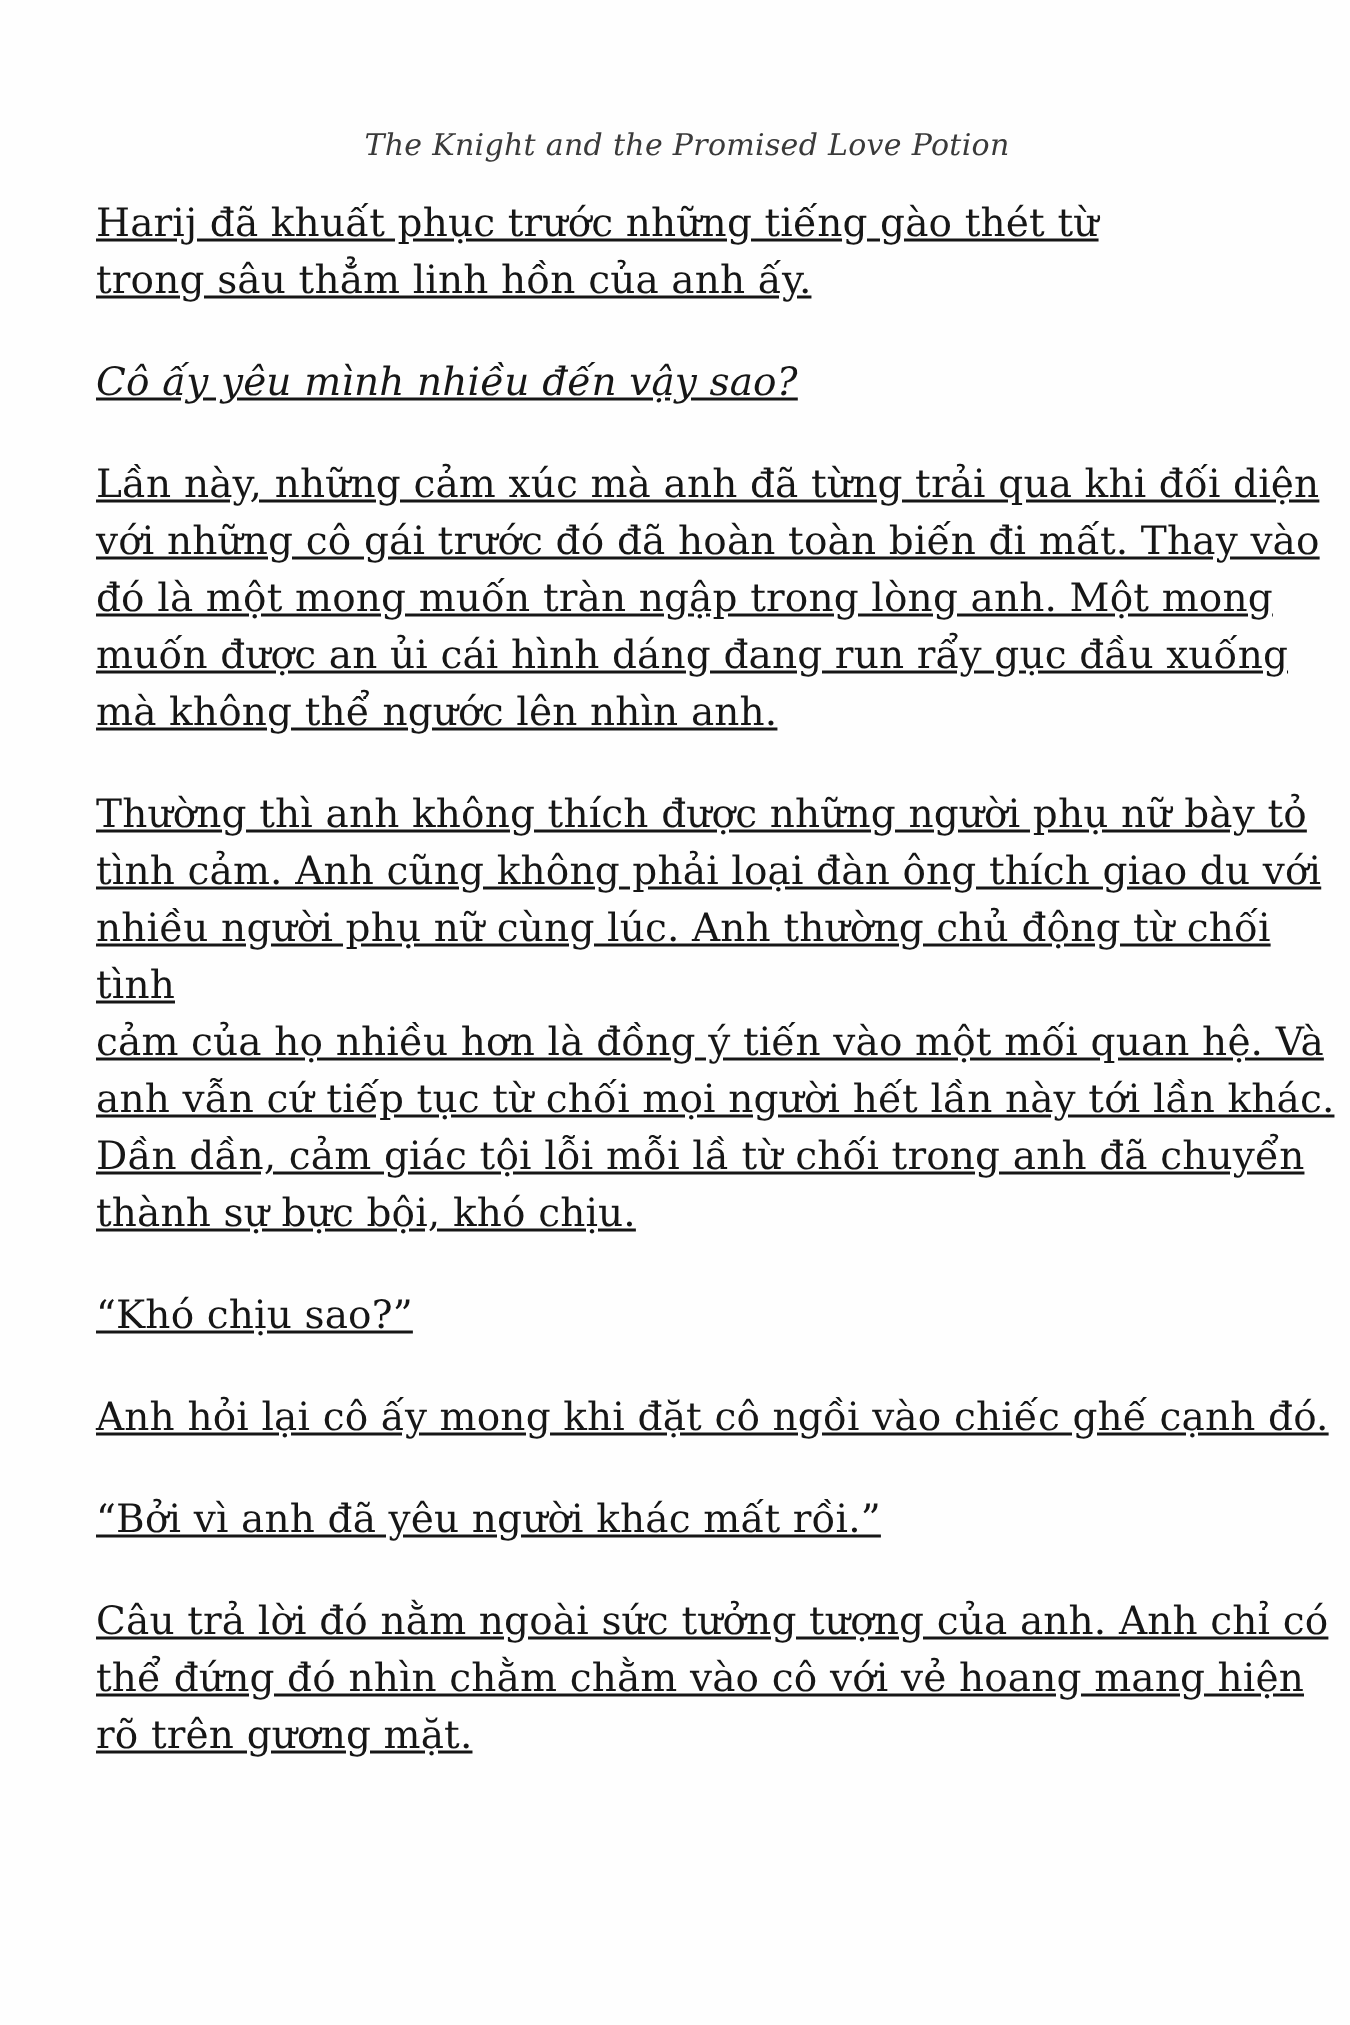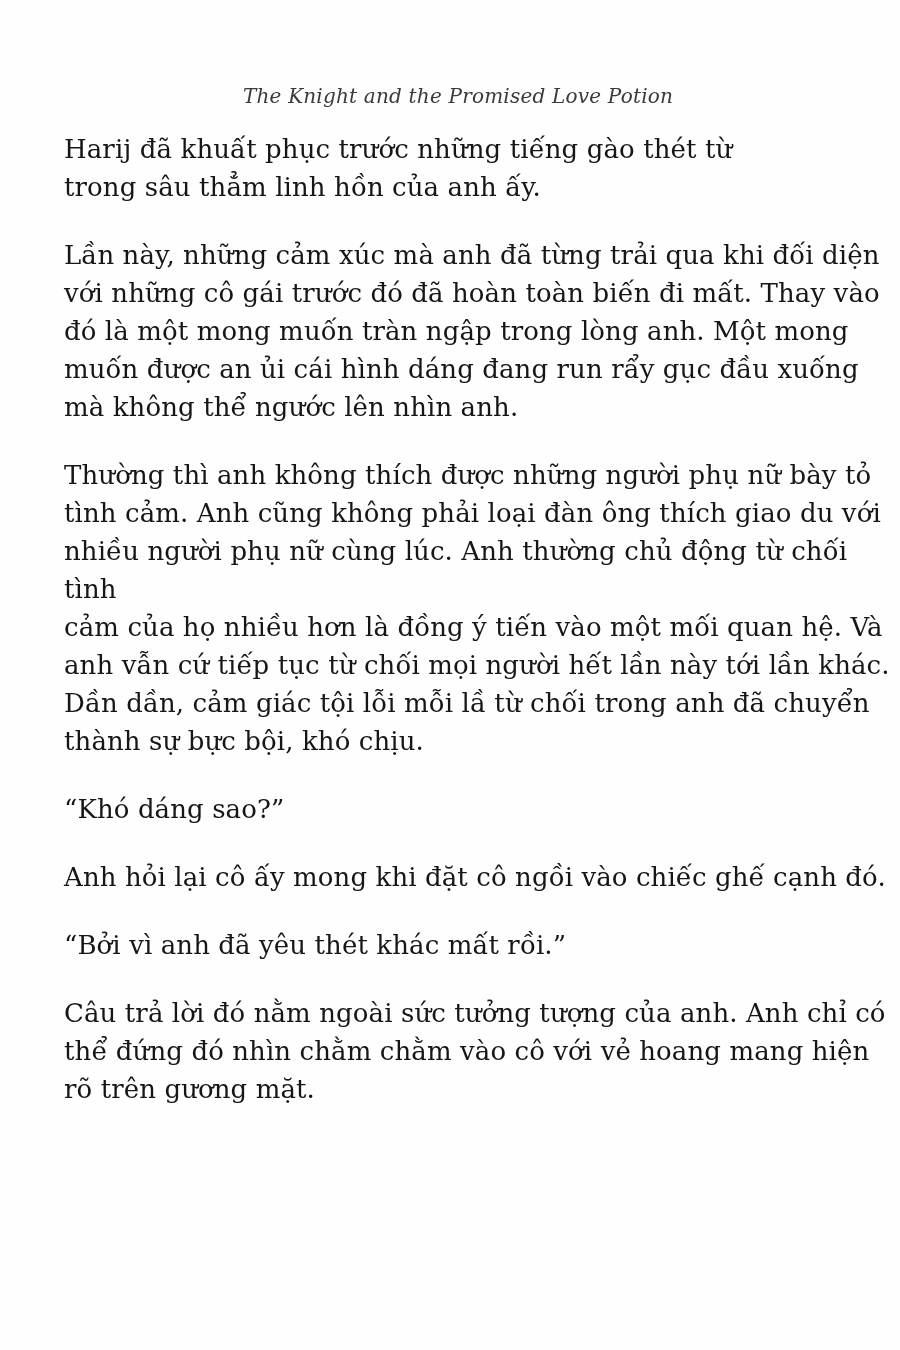--- a/index.html
+++ b/index.html
@@ -27,45 +27,47 @@
     color: var(--title, #3a3a3a);
     margin: 0 38px 22px 0;
     letter-spacing: 0.2px;
   }
   .para {
     font-size: 26px;
     line-height: 38px;
     margin: 0 0 30px 0;
     white-space: pre-line;
     letter-spacing: 0.1px;
+    text-decoration: underline;
   }
   .para.italic {
     font-style: italic;
     font-weight: 500;
   }
 </style>
 </head>
 <body>
 
 <div class="page">
   <div class="chapter-title">The Knight and the Promised Love Potion</div>
 
   <p class="para">Harij đã khuất phục trước những tiếng gào thét từ
 trong sâu thẳm linh hồn của anh ấy.</p>
+  <p class="para italic">Cô ấy yêu mình nhiều đến vậy sao?</p>
   <p class="para">Lần này, những cảm xúc mà anh đã từng trải qua khi đối diện
 với những cô gái trước đó đã hoàn toàn biến đi mất. Thay vào
 đó là một mong muốn tràn ngập trong lòng anh. Một mong
 muốn được an ủi cái hình dáng đang run rẩy gục đầu xuống
 mà không thể ngước lên nhìn anh.</p>
   <p class="para">Thường thì anh không thích được những người phụ nữ bày tỏ
 tình cảm. Anh cũng không phải loại đàn ông thích giao du với
 nhiều người phụ nữ cùng lúc. Anh thường chủ động từ chối tình
 cảm của họ nhiều hơn là đồng ý tiến vào một mối quan hệ. Và
 anh vẫn cứ tiếp tục từ chối mọi người hết lần này tới lần khác.
 Dần dần, cảm giác tội lỗi mỗi lầ từ chối trong anh đã chuyển
 thành sự bực bội, khó chịu.</p>
-  <p class="para">“Khó dáng sao?”</p>
+  <p class="para">“Khó chịu sao?”</p>
   <p class="para">Anh hỏi lại cô ấy mong khi đặt cô ngồi vào chiếc ghế cạnh đó.</p>
-  <p class="para">“Bởi vì anh đã yêu thét khác mất rồi.”</p>
+  <p class="para">“Bởi vì anh đã yêu người khác mất rồi.”</p>
   <p class="para">Câu trả lời đó nằm ngoài sức tưởng tượng của anh. Anh chỉ có
 thể đứng đó nhìn chằm chằm vào cô với vẻ hoang mang hiện
 rõ trên gương mặt.</p>
 </div>
 
 </body></html>

